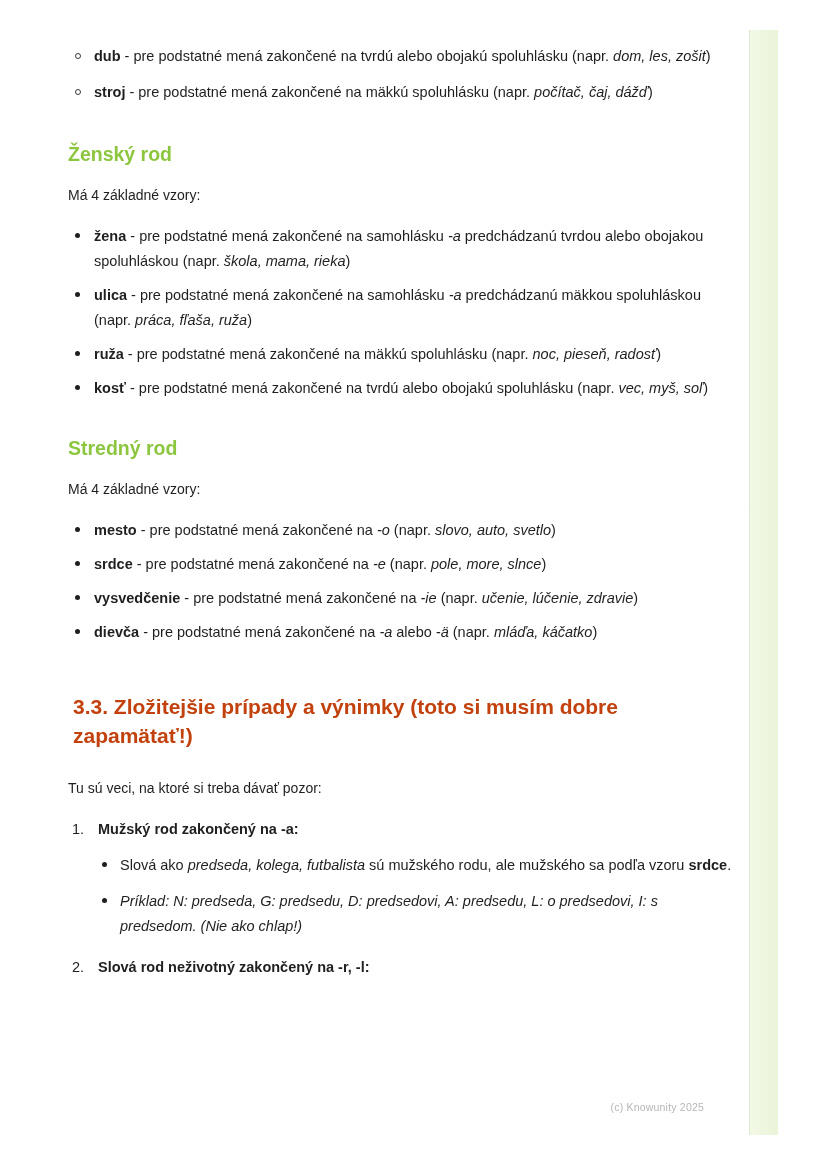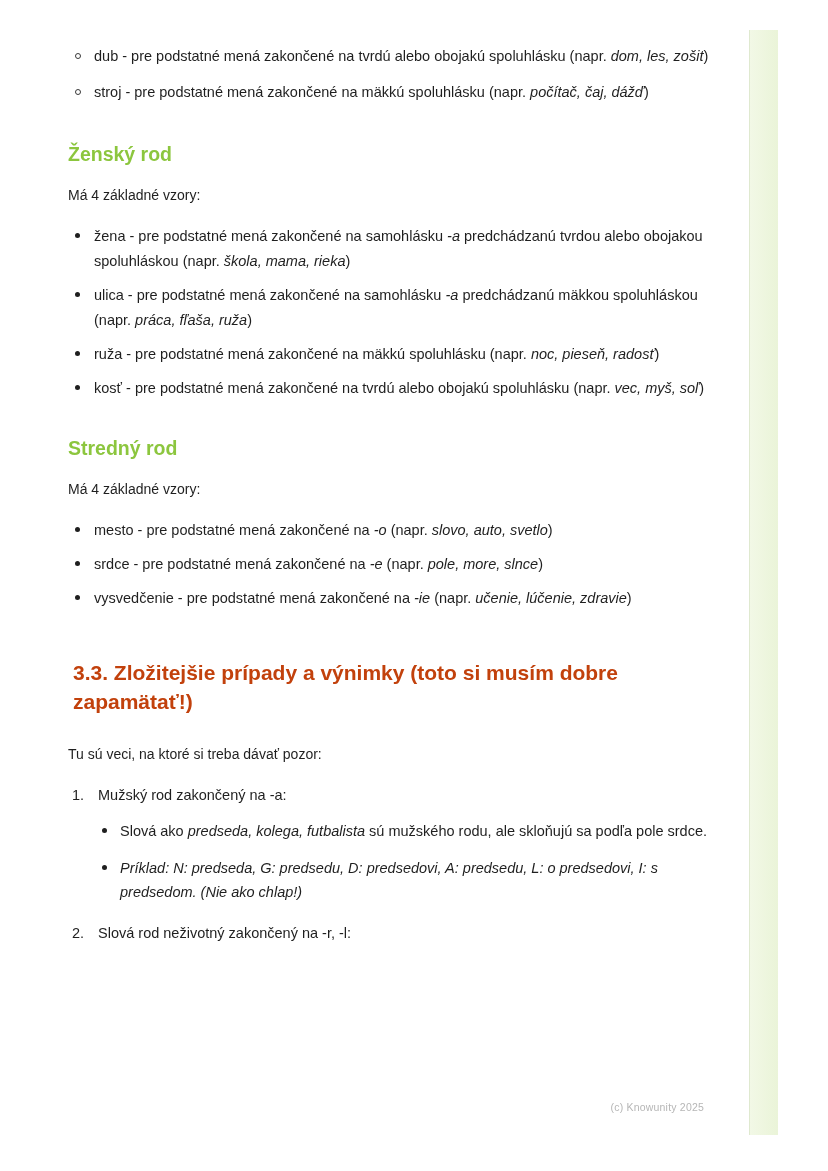--- a/index.html
+++ b/index.html
@@ -156,21 +156,21 @@
   ul.lvl2 > li::before {
     content: "";
     position: absolute;
     left: 4px;
     top: 9px;
     width: 5px;
     height: 5px;
     border-radius: 50%;
     background: #1f1f1f;
   }
-  b { font-weight: normal; }
+  b { font-weight: bold; }
   i, em { }
   .watermark {
     position: absolute;
     right: 46px;
     bottom: 22px;
     font-size: 10.5px;
     color: #b6b6b6;
     letter-spacing: 0.2px;
   }
 </style>
@@ -231,39 +231,42 @@
       <ul class="lvl1">
         <li>
           <b>mesto</b><span> - pre podstatné mená zakončené na </span><i>-o</i><span> (napr. </span><i>slovo, auto, svetlo</i><span>)</span>
         </li>
         <li>
           <b>srdce</b><span> - pre podstatné mená zakončené na </span><i>-e</i><span> (napr. </span><i>pole, more, slnce</i><span>)</span>
         </li>
         <li>
           <b>vysvedčenie</b><span> - pre podstatné mená zakončené na </span><i>-ie</i><span> (napr. </span><i>učenie, lúčenie, zdravie</i><span>)</span>
         </li>
+        <li>
+          <b>dievča</b><span> - pre podstatné mená zakončené na </span><i>-a</i><span> alebo </span><i>-ä</i><span> (napr. </span><i>mláďa, káčatko</i><span>)</span>
+        </li>
       </ul>
 
       <div class="spacer-34"></div>
 
       <h2 class="big-head">3.3. Zložitejšie prípady a výnimky (toto si musím dobre zapamätať!)</h2>
 
       <div class="spacer-22"></div>
 
       <p class="intro">Tu sú veci, na ktoré si treba dávať pozor:</p>
 
       <div class="spacer-18"></div>
 
       <ol class="numbered">
         <li>
           <span class="num">1.</span>
           <b>Mužský rod zakončený na -a:</b>
           <ul class="lvl2">
             <li>
-              <span>Slová ako </span><i>predseda, kolega, futbalista</i><span> sú mužského rodu, ale skloňujú sa podľa pole </span><b>srdce</b><span>.</span>
+              <span>Slová ako </span><i>predseda, kolega, futbalista</i><span> sú mužského rodu, ale mužského sa podľa vzoru </span><b>srdce</b><span>.</span>
             </li>
             <li>
               <i>Príklad:</i><i> N: predseda, G: predsedu, D: predsedovi, A: predsedu, L: o predsedovi, I: s predsedom. (Nie ako chlap!)</i>
             </li>
           </ul>
         </li>
         <li style="margin-top:16px;">
           <span class="num">2.</span>
           <b>Slová rod neživotný zakončený na -r, -l:</b>
         </li>

